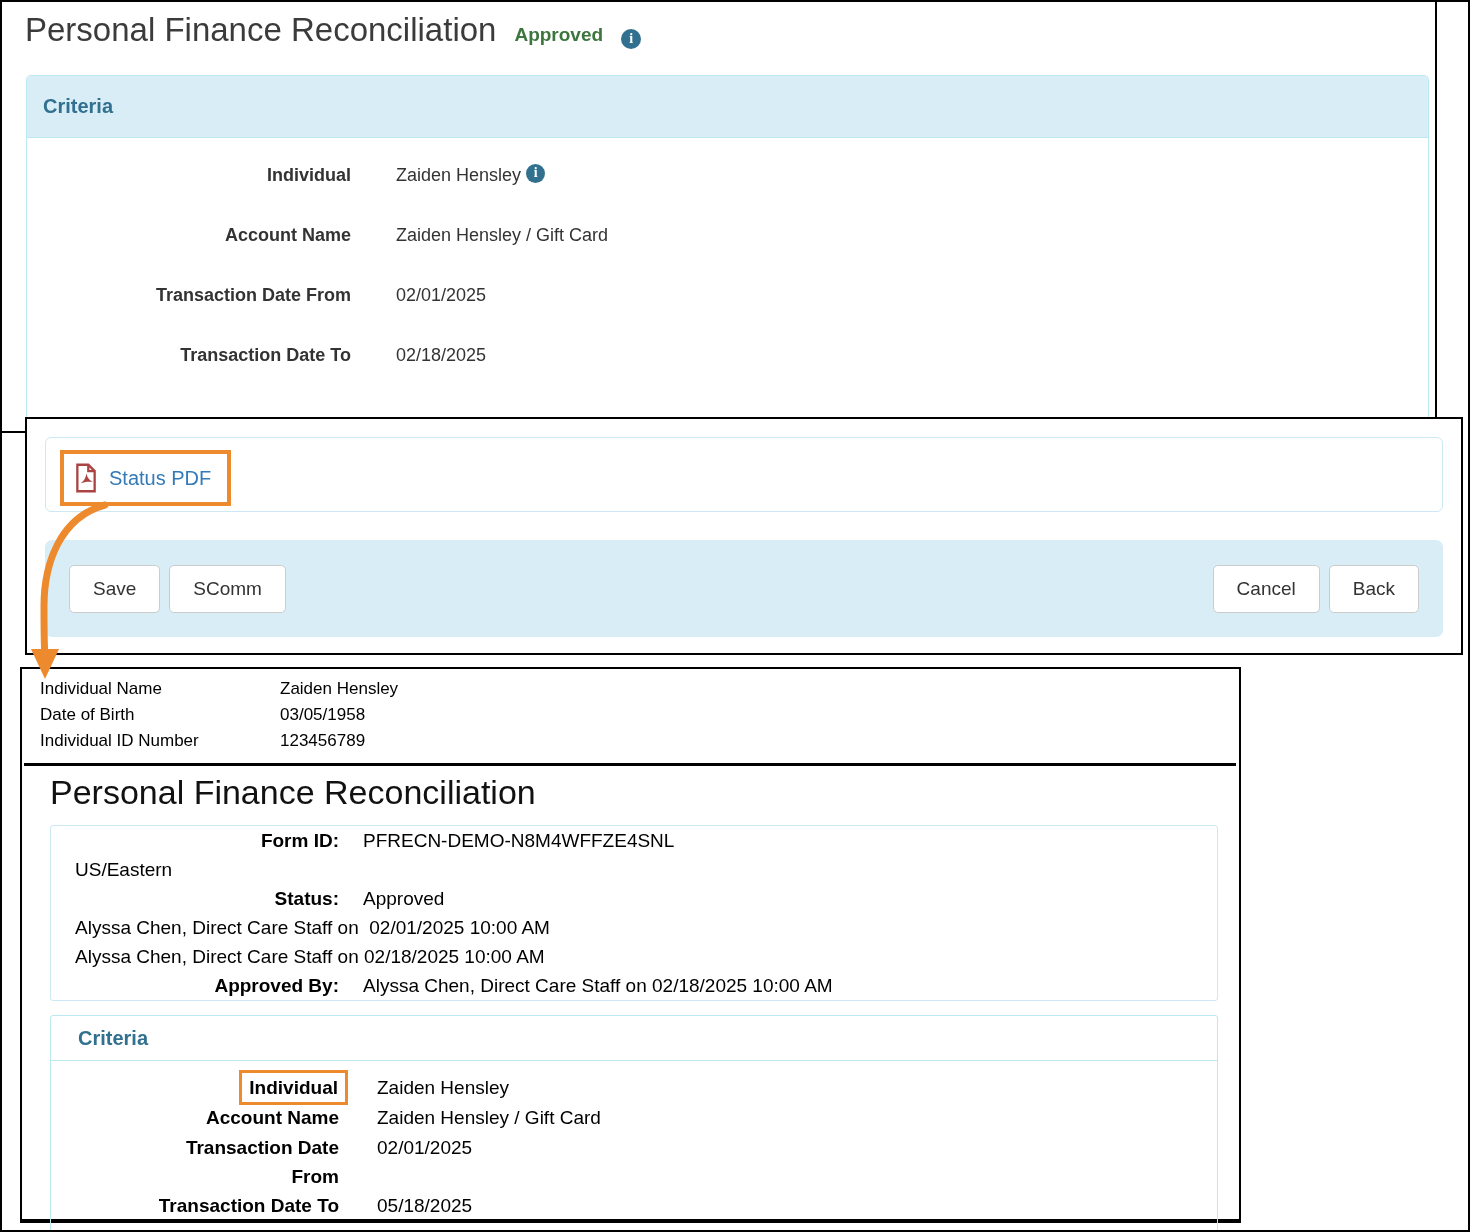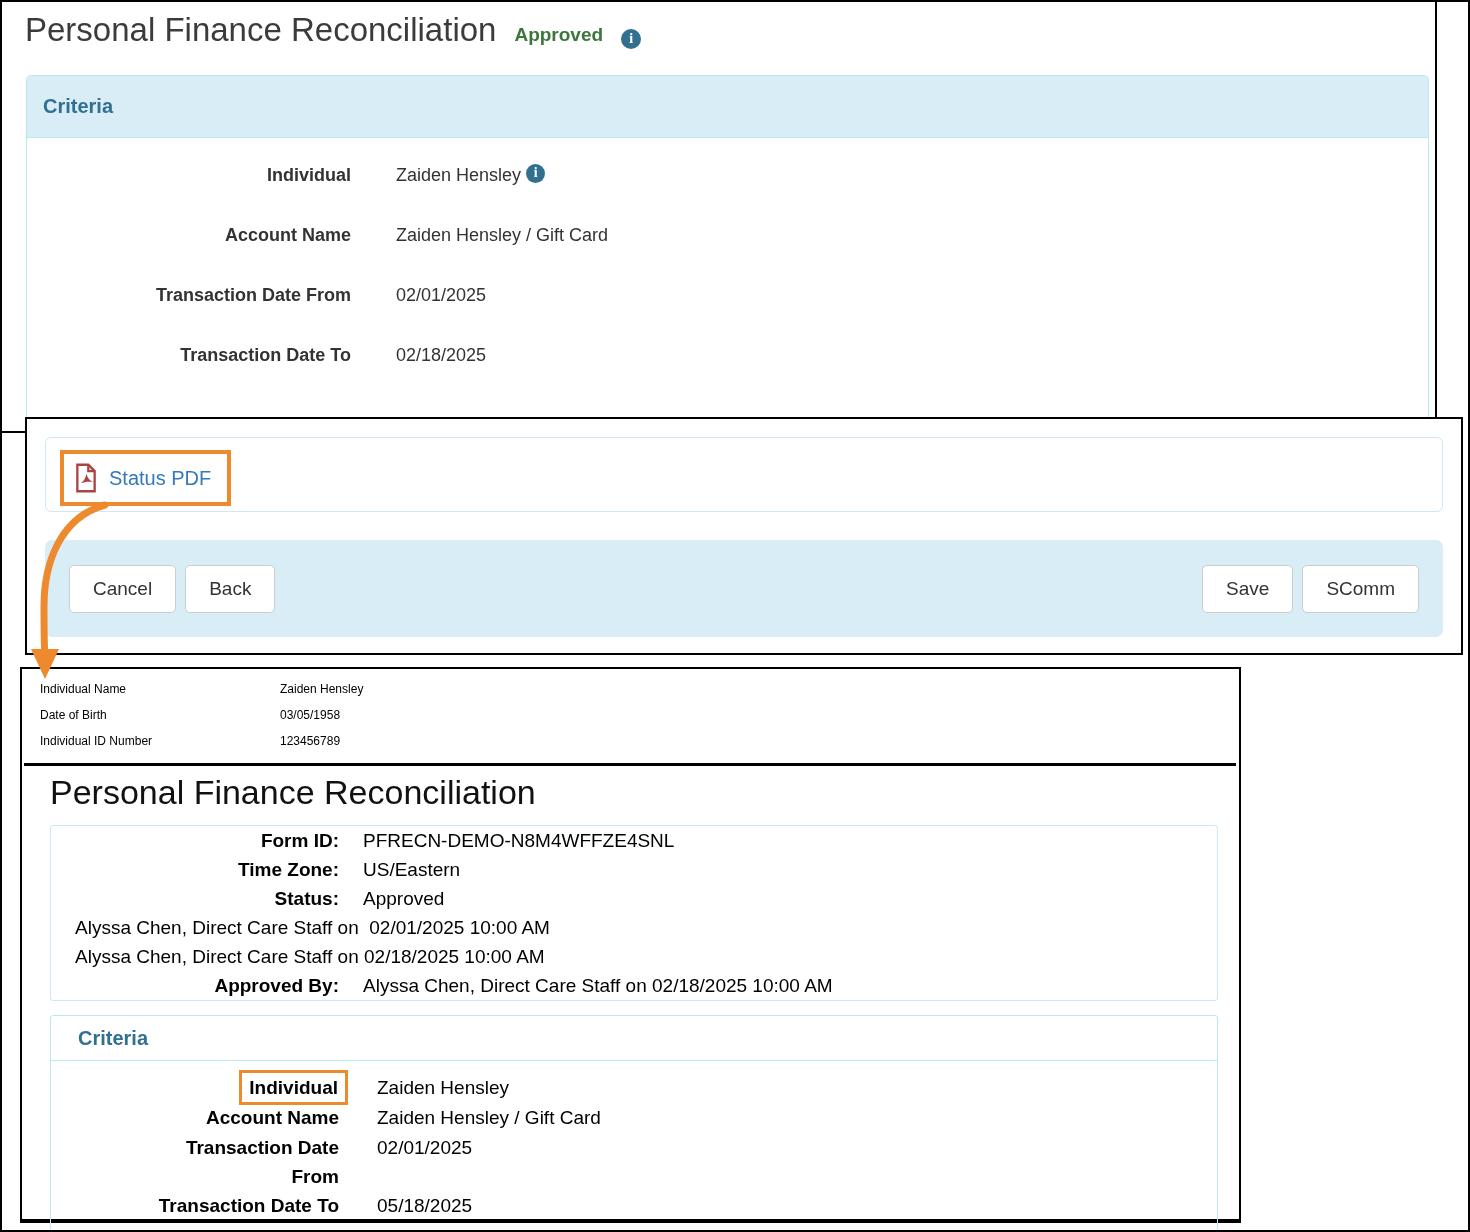--- a/index.html
+++ b/index.html
@@ -69,21 +69,21 @@
 
   
   .arrow-svg { position:absolute; left:18px; top:496px; width:130px; height:200px; z-index:6; pointer-events:none; }
 
   
   .pdfcard {
     position:absolute; left:20px; top:667px; width:1221px; height:556px;
     border:2px solid #000; border-bottom-width:4px; background:#fff; z-index:2; color:#000;
   }
   .pdf-head { padding:7px 0 0 18px; }
-  .ph-row { display:flex; line-height:26px; font-size:12px; }
+  .ph-row { display:flex; line-height:26px; font-size:17px; }
   .ph-label { width:240px; flex:none; }
   .pdf-rule { height:3px; background:#000; margin:9px 3px 0 2px; }
   .pdf-title { font-size:34px; font-weight:400; color:#111; margin:7px 0 13px 28px; }
   .meta-panel {
     margin-left:28px; width:1168px; border:1px solid #cde9f5; border-radius:3px; padding:0 0;
   }
   .meta-row { display:flex; line-height:29px; font-size:19px; }
   .meta-label { width:288px; text-align:right; font-weight:bold; flex:none; }
   .meta-value { margin-left:24px; white-space:pre-wrap; }
   .crit-panel { margin-left:28px; margin-top:14px; width:1168px; border:1px solid #bce8f1; border-radius:3px; }
@@ -141,26 +141,26 @@
           <path d="M12 1.5 V7 H17.5" fill="none" stroke="#a94442" stroke-width="2"></path>
           <path d="M5.4 17.6 q2.2-1.2 3.6-3.9 q1-2 1.4-4.6 q0.5 2.9 2.3 4.9 q1.4 1.6 3.3 2.2 q-2.8 0.3-5.3 0 q-2.9 0.6-5.3 1.4 z" fill="#a94442"></path>
         </svg>
       </span>
       <a class="pdf-link">Status PDF</a>
     </div>
   </div>
 
   <div class="footer-bar">
     <div class="btn-group">
+      <button class="btn">Save</button>
+      <button class="btn">SComm</button>
+    </div>
+    <div class="btn-group">
       <button class="btn">Cancel</button>
       <button class="btn">Back</button>
-    </div>
-    <div class="btn-group">
-      <button class="btn">Save</button>
-      <button class="btn">SComm</button>
     </div>
   </div>
 </div>
 
 <svg class="arrow-svg" viewBox="0 0 130 200">
   <path d="M87 9 C 42 21, 26 68, 26 110 C 26 136, 26 150, 27 160" fill="none" stroke="#ee8a2e" stroke-width="7" stroke-linecap="round"></path>
   <polygon points="27,183 13,153 41,153" fill="#ee8a2e"></polygon>
 </svg>
 
 <div class="pdfcard">
@@ -181,21 +181,20 @@
 
   <div class="pdf-rule"></div>
   <div class="pdf-title">Personal Finance Reconciliation</div>
 
   <div class="meta-panel">
     <div class="meta-row">
       <div class="meta-label">Form ID:</div>
       <div class="meta-value">PFRECN-DEMO-N8M4WFFZE4SNL</div>
     </div>
     <div class="meta-row">
-      <div class="meta-label">Time Zone:</div>
       <div class="meta-value">US/Eastern</div>
     </div>
     <div class="meta-row">
       <div class="meta-label">Status:</div>
       <div class="meta-value">Approved</div>
     </div>
     <div class="meta-row">
       <div class="meta-value">Alyssa Chen, Direct Care Staff on  02/01/2025 10:00 AM</div>
     </div>
     <div class="meta-row">

